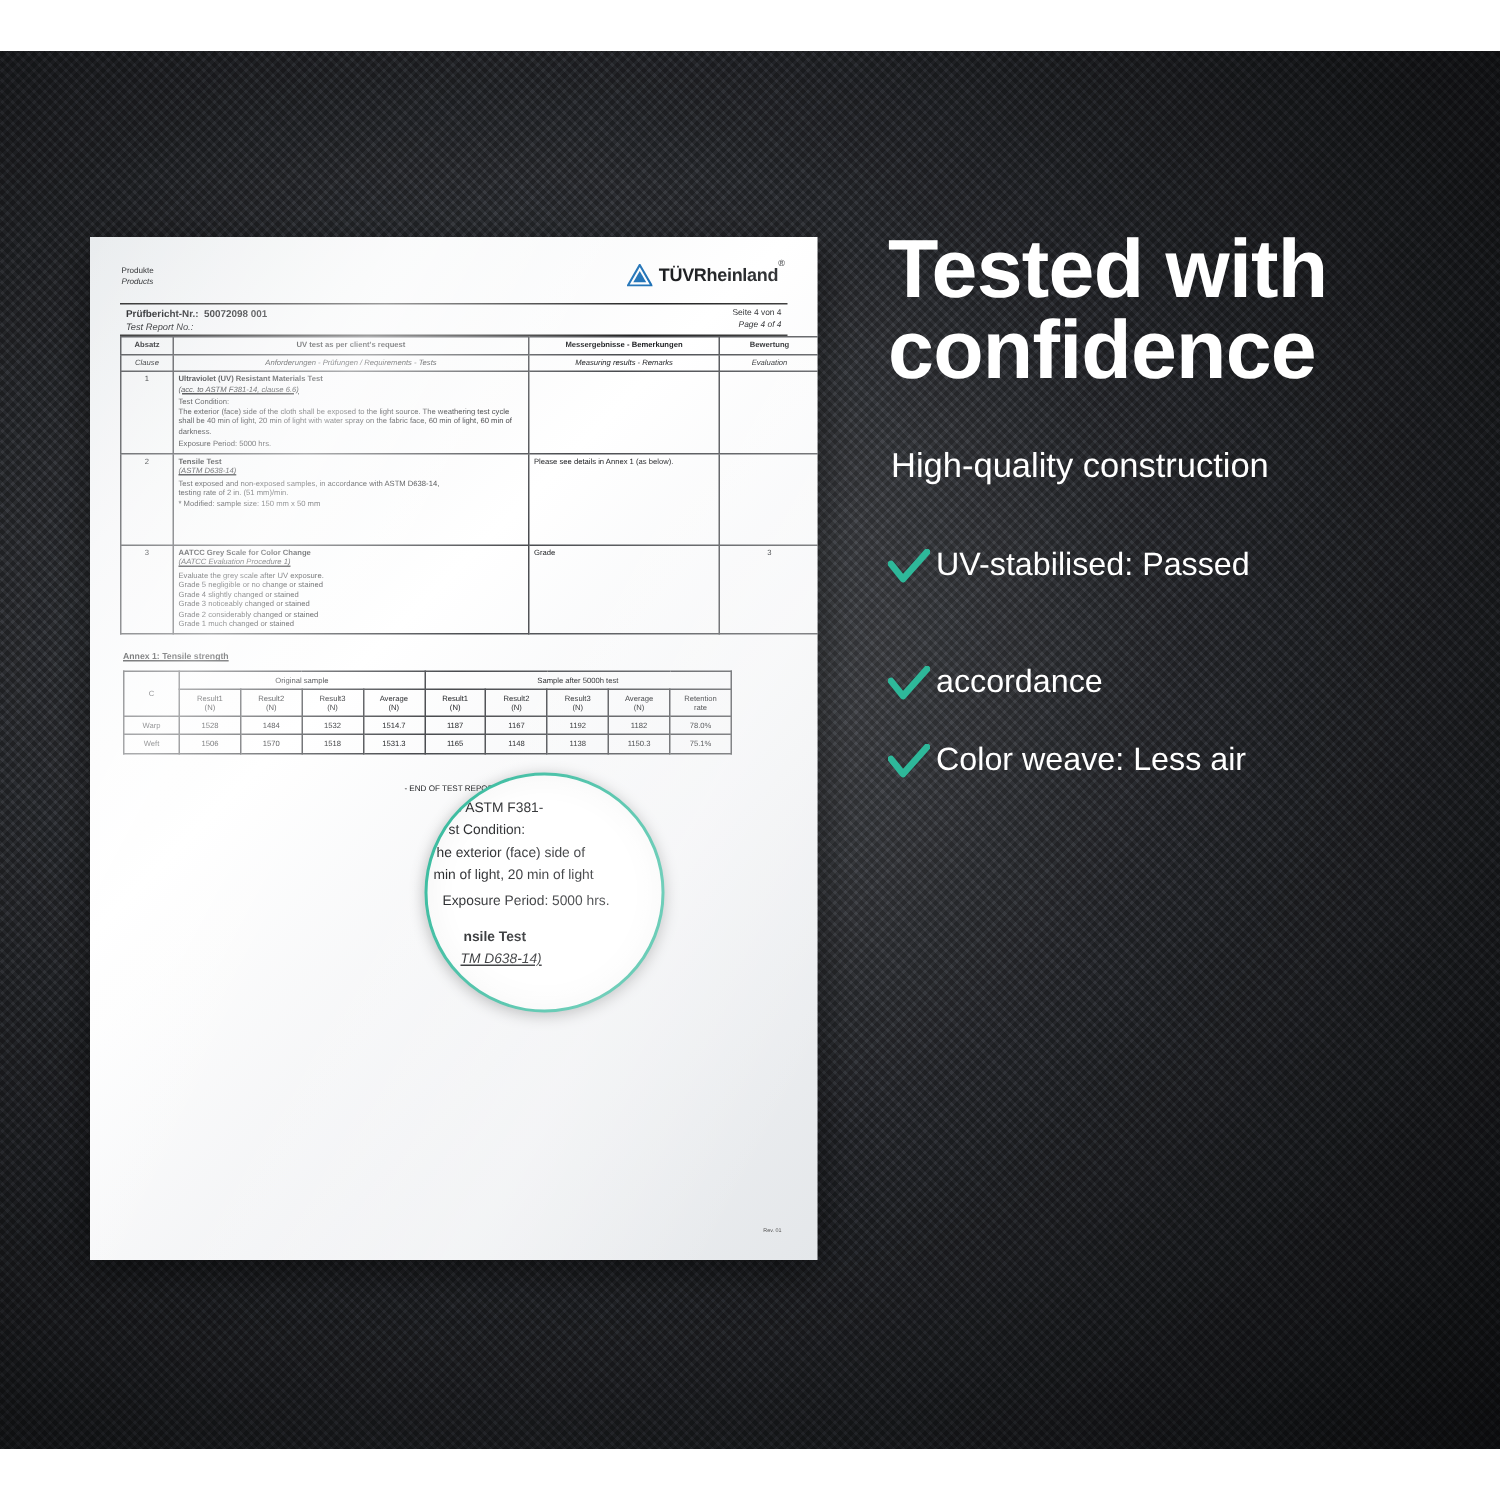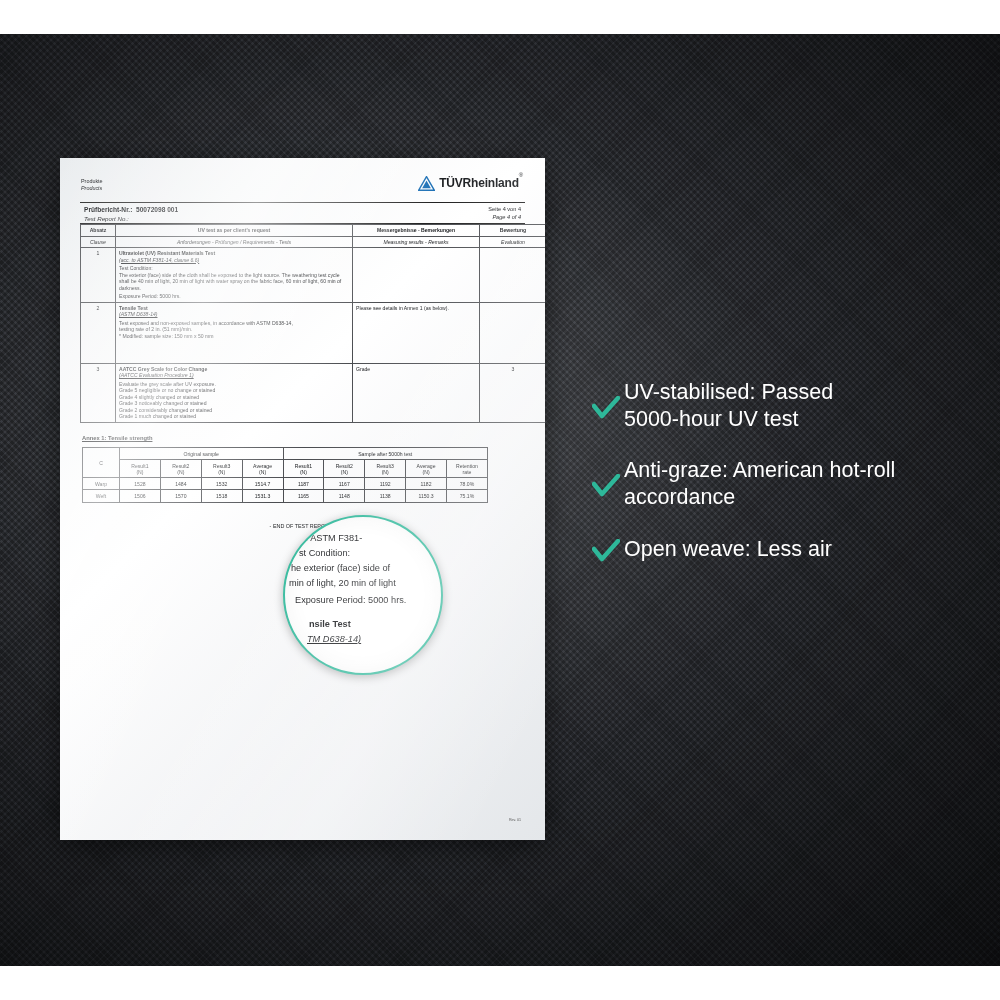--- a/index.html
+++ b/index.html
@@ -229,23 +229,22 @@
   }
   .features {
     position: absolute;
     left: 592px;
     top: 362px;
     width: 396px;
   }
   .feature {
     position: relative;
     display: flex;
-    align-items: center;
+    align-items: flex-end;
     margin-bottom: 24px;
-    margin-top: 17px;
   }
   .tick {
     width: 32px;
     flex: 0 0 32px;
     padding-top: 4px;
   }
   .tick svg { display: block; }
   .feature-text {
     color: #ffffff;
     font-size: 21.5px;
@@ -415,54 +414,58 @@
         <div class="mag-l" style="left:4px; top:61px;">min of light, 20 min of light</div>
         <div class="mag-l" style="left:10px; top:78px;">Exposure Period: 5000 hrs.</div>
         <div class="mag-l" style="left:24px; top:102px; font-weight:bold;">nsile Test</div>
         <div class="mag-l" style="left:22px; top:117px; font-style:italic; text-decoration:underline;">TM D638-14)</div>
       </div>
     </div>
 
     <div class="doc-gloss"></div>
   </div>
 
-
+  <div class="headline">
+    <div>Tested with</div>
+    <div>confidence</div>
+  </div>
+
+  <div class="subhead">High-quality construction</div>
 
   <div class="features">
 
     <div class="feature">
       <span class="tick">
         <svg width="28" height="24" viewBox="0 0 28 24">
             <path d="M2 10 L10 20 L26 2" fill="none" stroke="#2eb89a" stroke-width="4.5" stroke-linecap="round" stroke-linejoin="round"></path>
           </svg>
       </span>
       <span class="feature-text">
         <span>UV-stabilised: Passed</span><br>
-        <span>5000-hour UV test</span>
       </span>
     </div>
 
     <div class="feature">
       <span class="tick">
         <svg width="28" height="24" viewBox="0 0 28 24">
             <path d="M2 10 L10 20 L26 2" fill="none" stroke="#2eb89a" stroke-width="4.5" stroke-linecap="round" stroke-linejoin="round"></path>
           </svg>
       </span>
       <span class="feature-text">
-        <span>Anti-graze: American hot-roll</span><br>
+        <br>
         <span>accordance</span>
       </span>
     </div>
 
     <div class="feature">
       <span class="tick">
         <svg width="28" height="24" viewBox="0 0 28 24">
             <path d="M2 10 L10 20 L26 2" fill="none" stroke="#2eb89a" stroke-width="4.5" stroke-linecap="round" stroke-linejoin="round"></path>
           </svg>
       </span>
       <span class="feature-text">
-        <span>Open weave: Less air</span><br>
+        <span>Color weave: Less air</span><br>
       </span>
     </div>
 
   </div>
 
 </div>
 
 </body></html>

